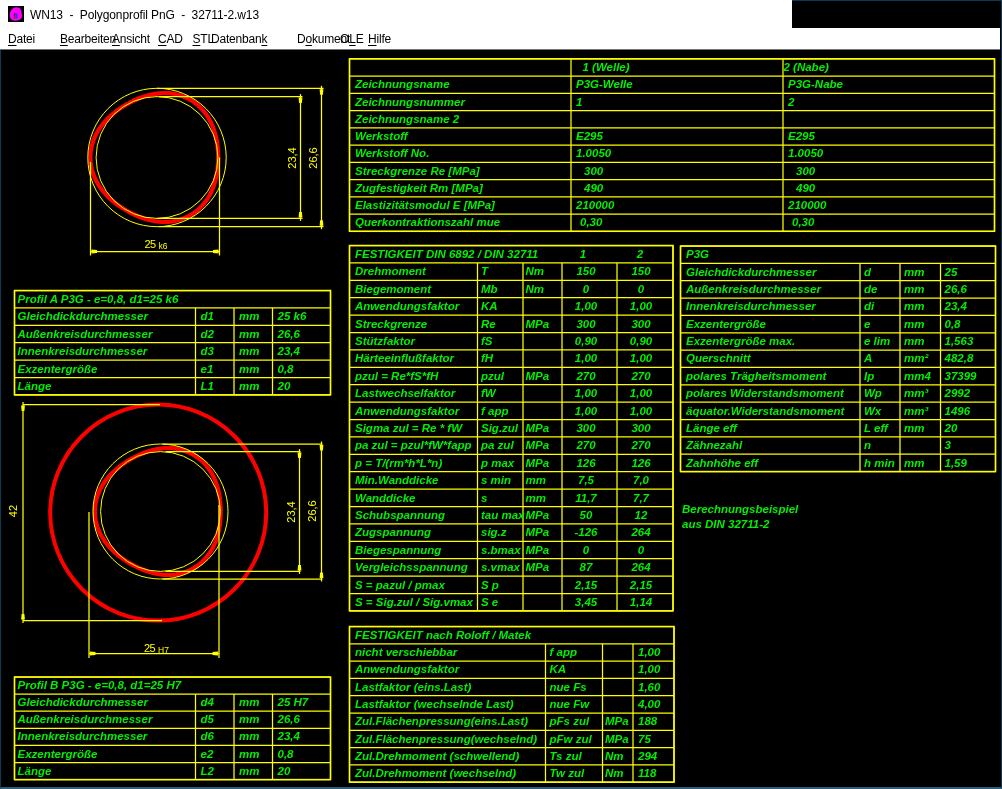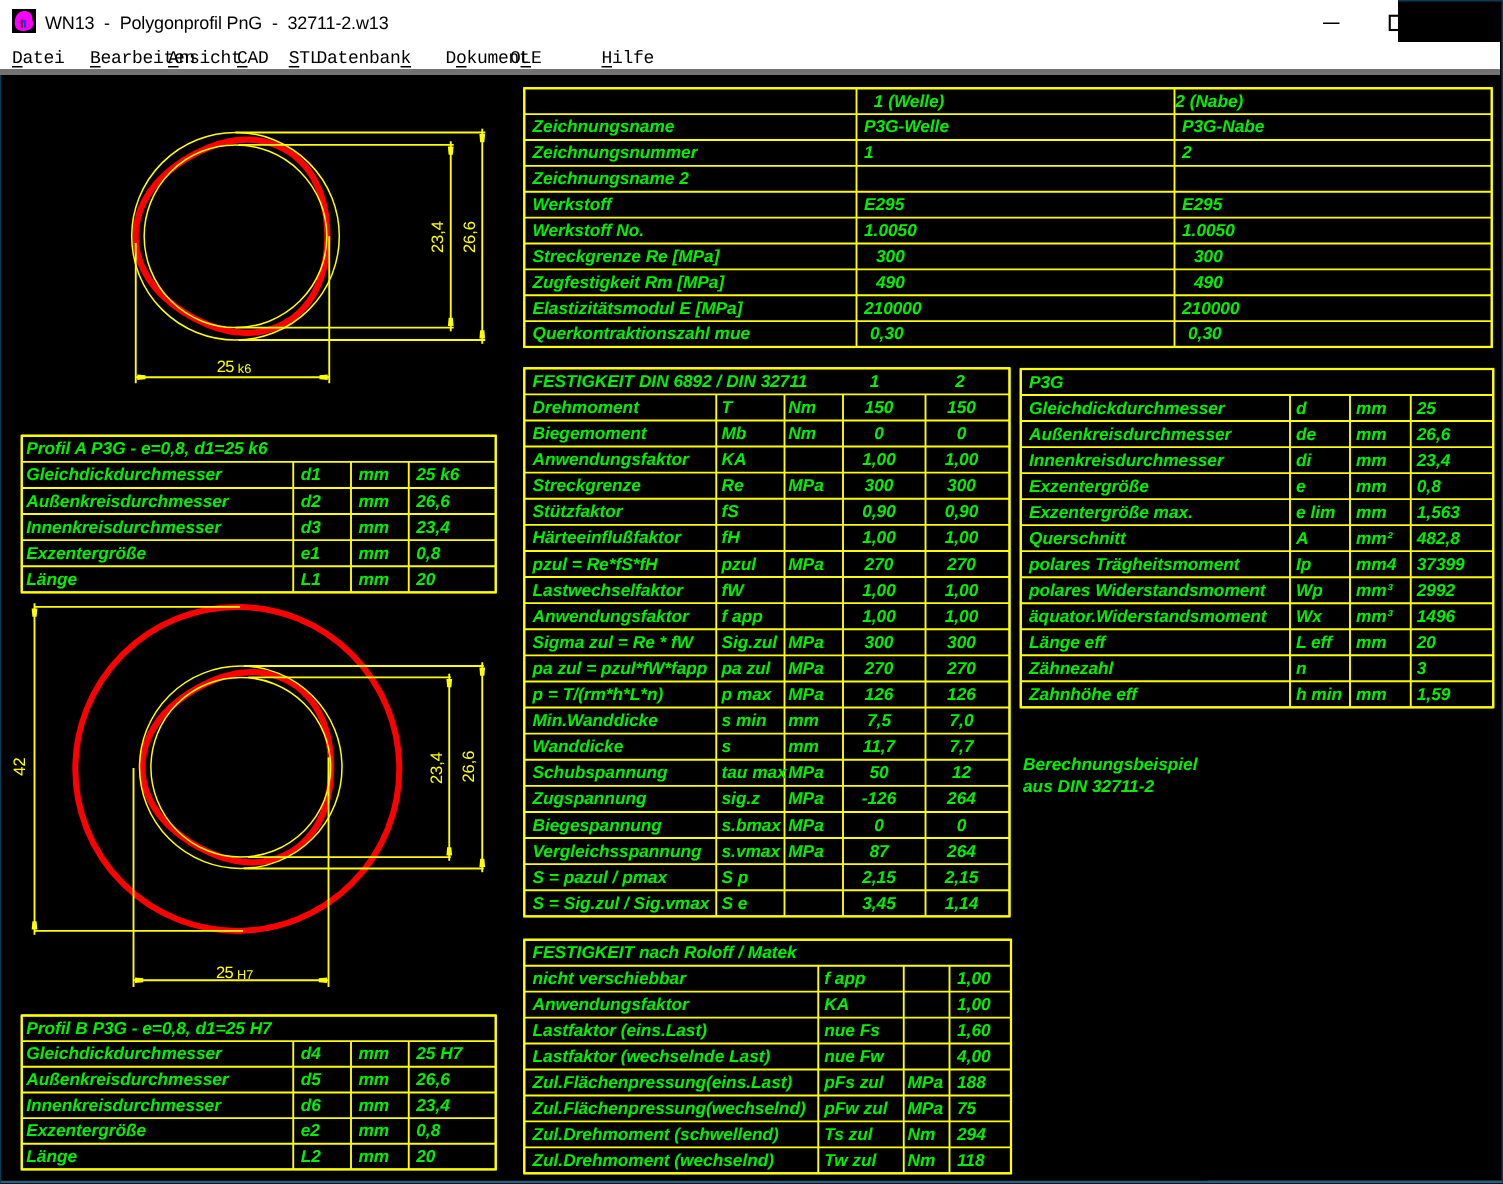--- a/index.html
+++ b/index.html
@@ -1,24 +1,24 @@
 <!DOCTYPE html>
 <html><head>
 <meta charset="utf-8">
 <style>
 * { margin:0; padding:0; box-sizing:border-box; }
 html,body { width:1002px; height:789px; background:#000; overflow:hidden; }
 body { font-family:"Liberation Sans", sans-serif; position:relative; }
 #win { position:absolute; left:0; top:0; width:1002px; height:789px;
   border-top:1px solid #0d3a56; border-left:1px solid #0d3a56; border-right:1px solid #0d3a56;
   border-bottom:2px solid #27607e; background:#000; }
-#titlebar { position:absolute; left:0; top:0; width:932px; height:28px; background:#fff; }
+#titlebar { position:absolute; left:0; top:0; width:792px; height:28px; background:#fff; }
 #icon { position:absolute; left:8px; top:6px; width:16px; height:16px; background:#000; }
 #title { position:absolute; left:30px; top:8px; font-size:12px; letter-spacing:-0.1px; color:#000; white-space:pre; }
-#menubar { position:absolute; left:0; top:28px; width:1000px; height:22px; background:#fff; border-bottom:4px solid #737373;font-family:Liberation Mono, monospace; }
+#menubar { position:absolute; left:0; top:28px; width:1000px; height:22px; background:#fff; border-bottom:1px solid #737373; }
 .mi { position:absolute; top:4px; font-size:12px; letter-spacing:-0.2px; color:#000; }
 u { text-decoration:underline; text-underline-offset:2px; }
 #btn-min { position:absolute; left:882px; top:14.5px; width:11px; height:1.5px; background:#000; }
 #client { position:absolute; left:1px; top:50px; width:804px; height:737px; background:#000; }
 </style>
 </head>
 <body>
 <div id="win"></div>
 <div id="titlebar">
  <div id="icon"><svg width="16" height="16">
@@ -38,21 +38,21 @@
 </div>
 <div id="menubar">
  <span class="mi" style="left:8px"><u>D</u>atei</span>
  <span class="mi" style="left:60px"><u>B</u>earbeiten</span>
  <span class="mi" style="left:112px"><u>A</u>nsicht</span>
  <span class="mi" style="left:158px"><u>C</u>AD</span>
  <span class="mi" style="left:192.5px"><u>S</u>TL</span>
  <span class="mi" style="left:211px">Datenban<u>k</u></span>
  <span class="mi" style="left:297px">D<u>o</u>kument</span>
  <span class="mi" style="left:340px">O<u>L</u>E</span>
- <span class="mi" style="left:401px"><u>H</u>ilfe</span>
+ <span class="mi" style="left:368px"><u>H</u>ilfe</span>
 </div>
 <div id="client">
 <svg width="1000" height="737" viewBox="1 50 1000 737">
 <line x1="349.5" y1="58.8" x2="994.5" y2="58.8" stroke="#ffff00" stroke-width="1.25"></line>
 <line x1="349.5" y1="76.05" x2="994.5" y2="76.05" stroke="#ffff00" stroke-width="1.25"></line>
 <line x1="349.5" y1="93.3" x2="994.5" y2="93.3" stroke="#ffff00" stroke-width="1.25"></line>
 <line x1="349.5" y1="110.55" x2="994.5" y2="110.55" stroke="#ffff00" stroke-width="1.25"></line>
 <line x1="349.5" y1="127.8" x2="994.5" y2="127.8" stroke="#ffff00" stroke-width="1.25"></line>
 <line x1="349.5" y1="145.05" x2="994.5" y2="145.05" stroke="#ffff00" stroke-width="1.25"></line>
 <line x1="349.5" y1="162.3" x2="994.5" y2="162.3" stroke="#ffff00" stroke-width="1.25"></line>

